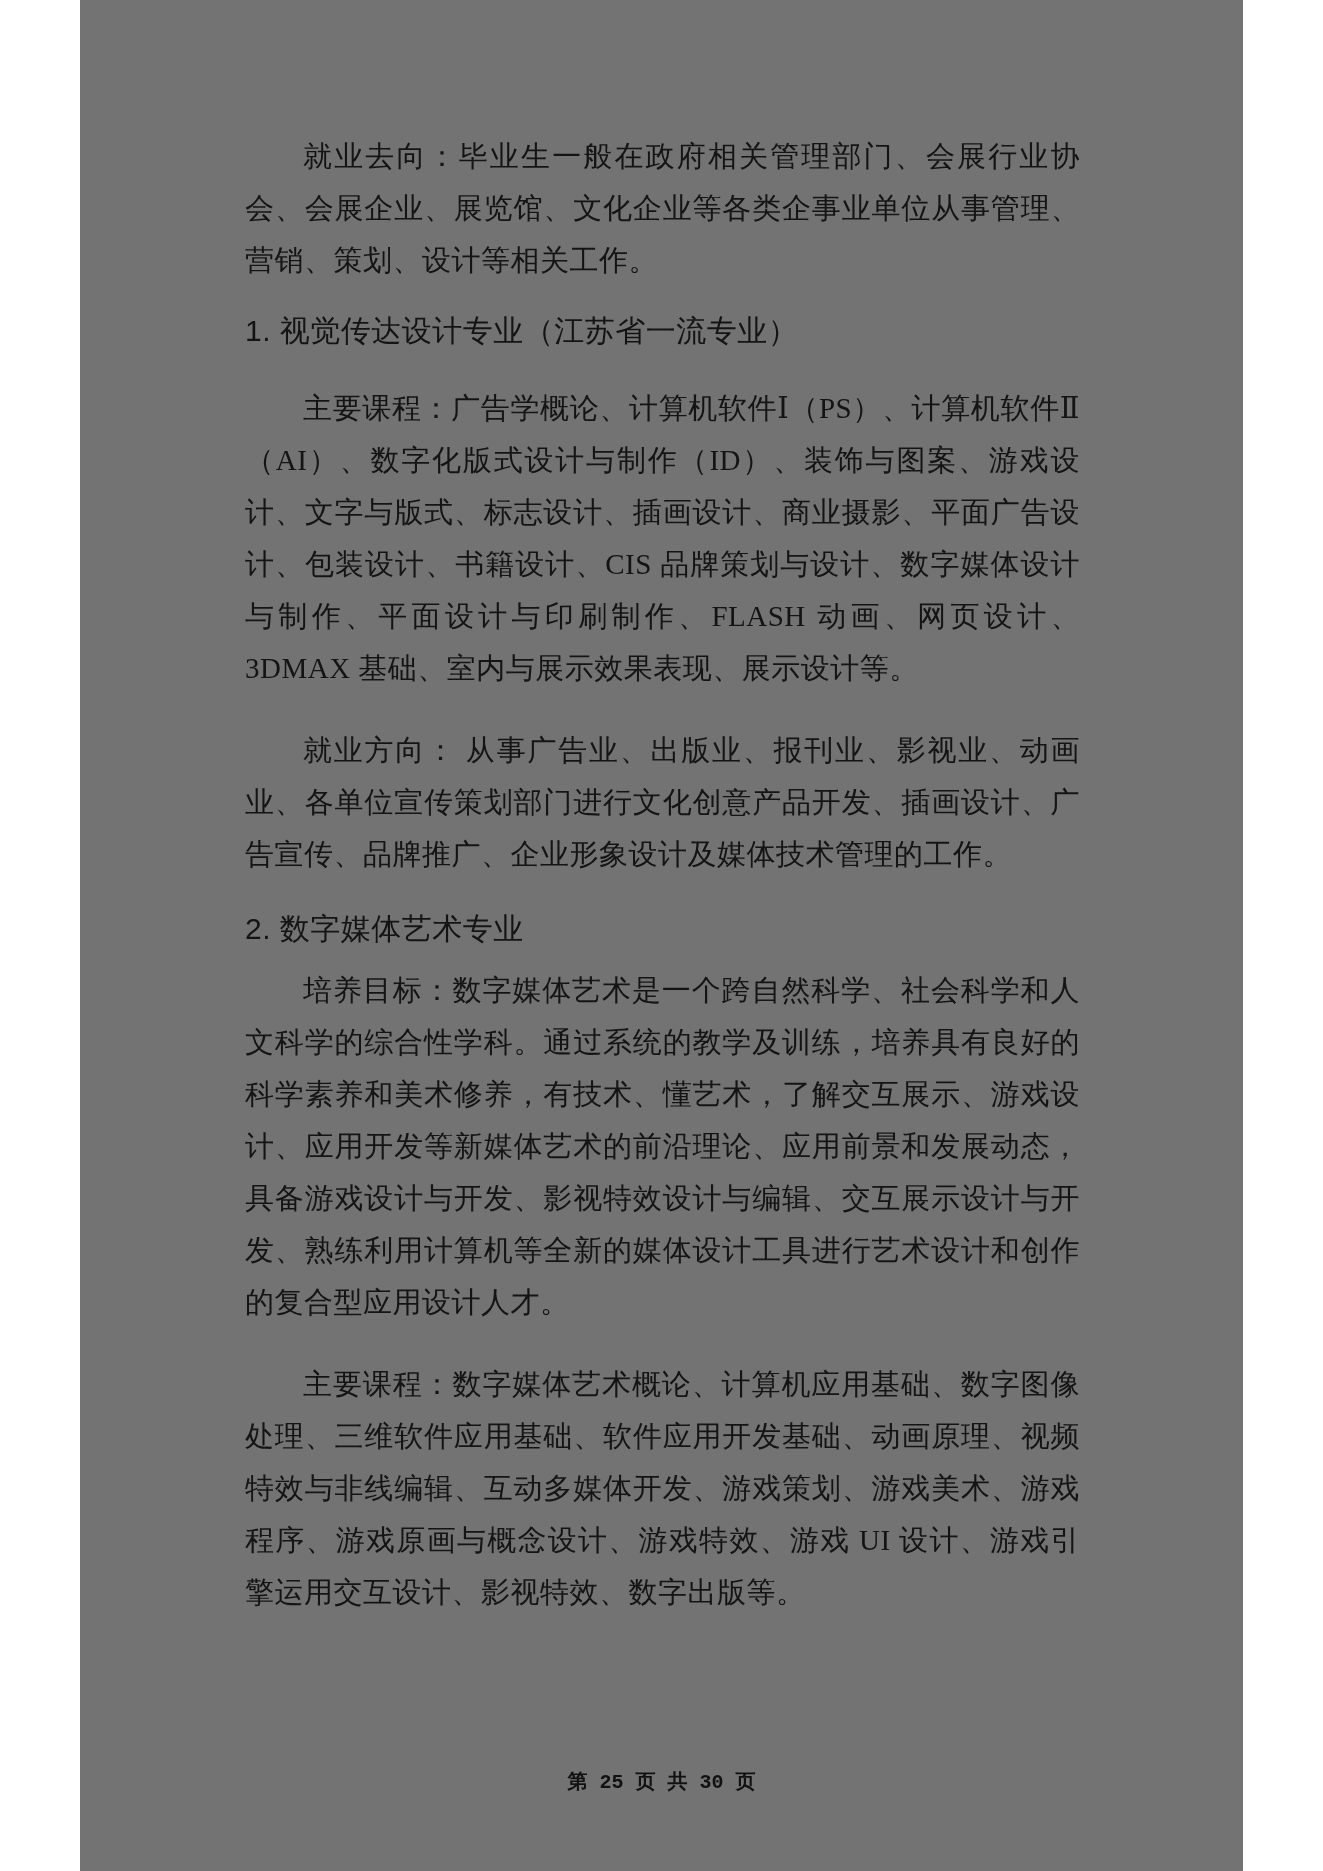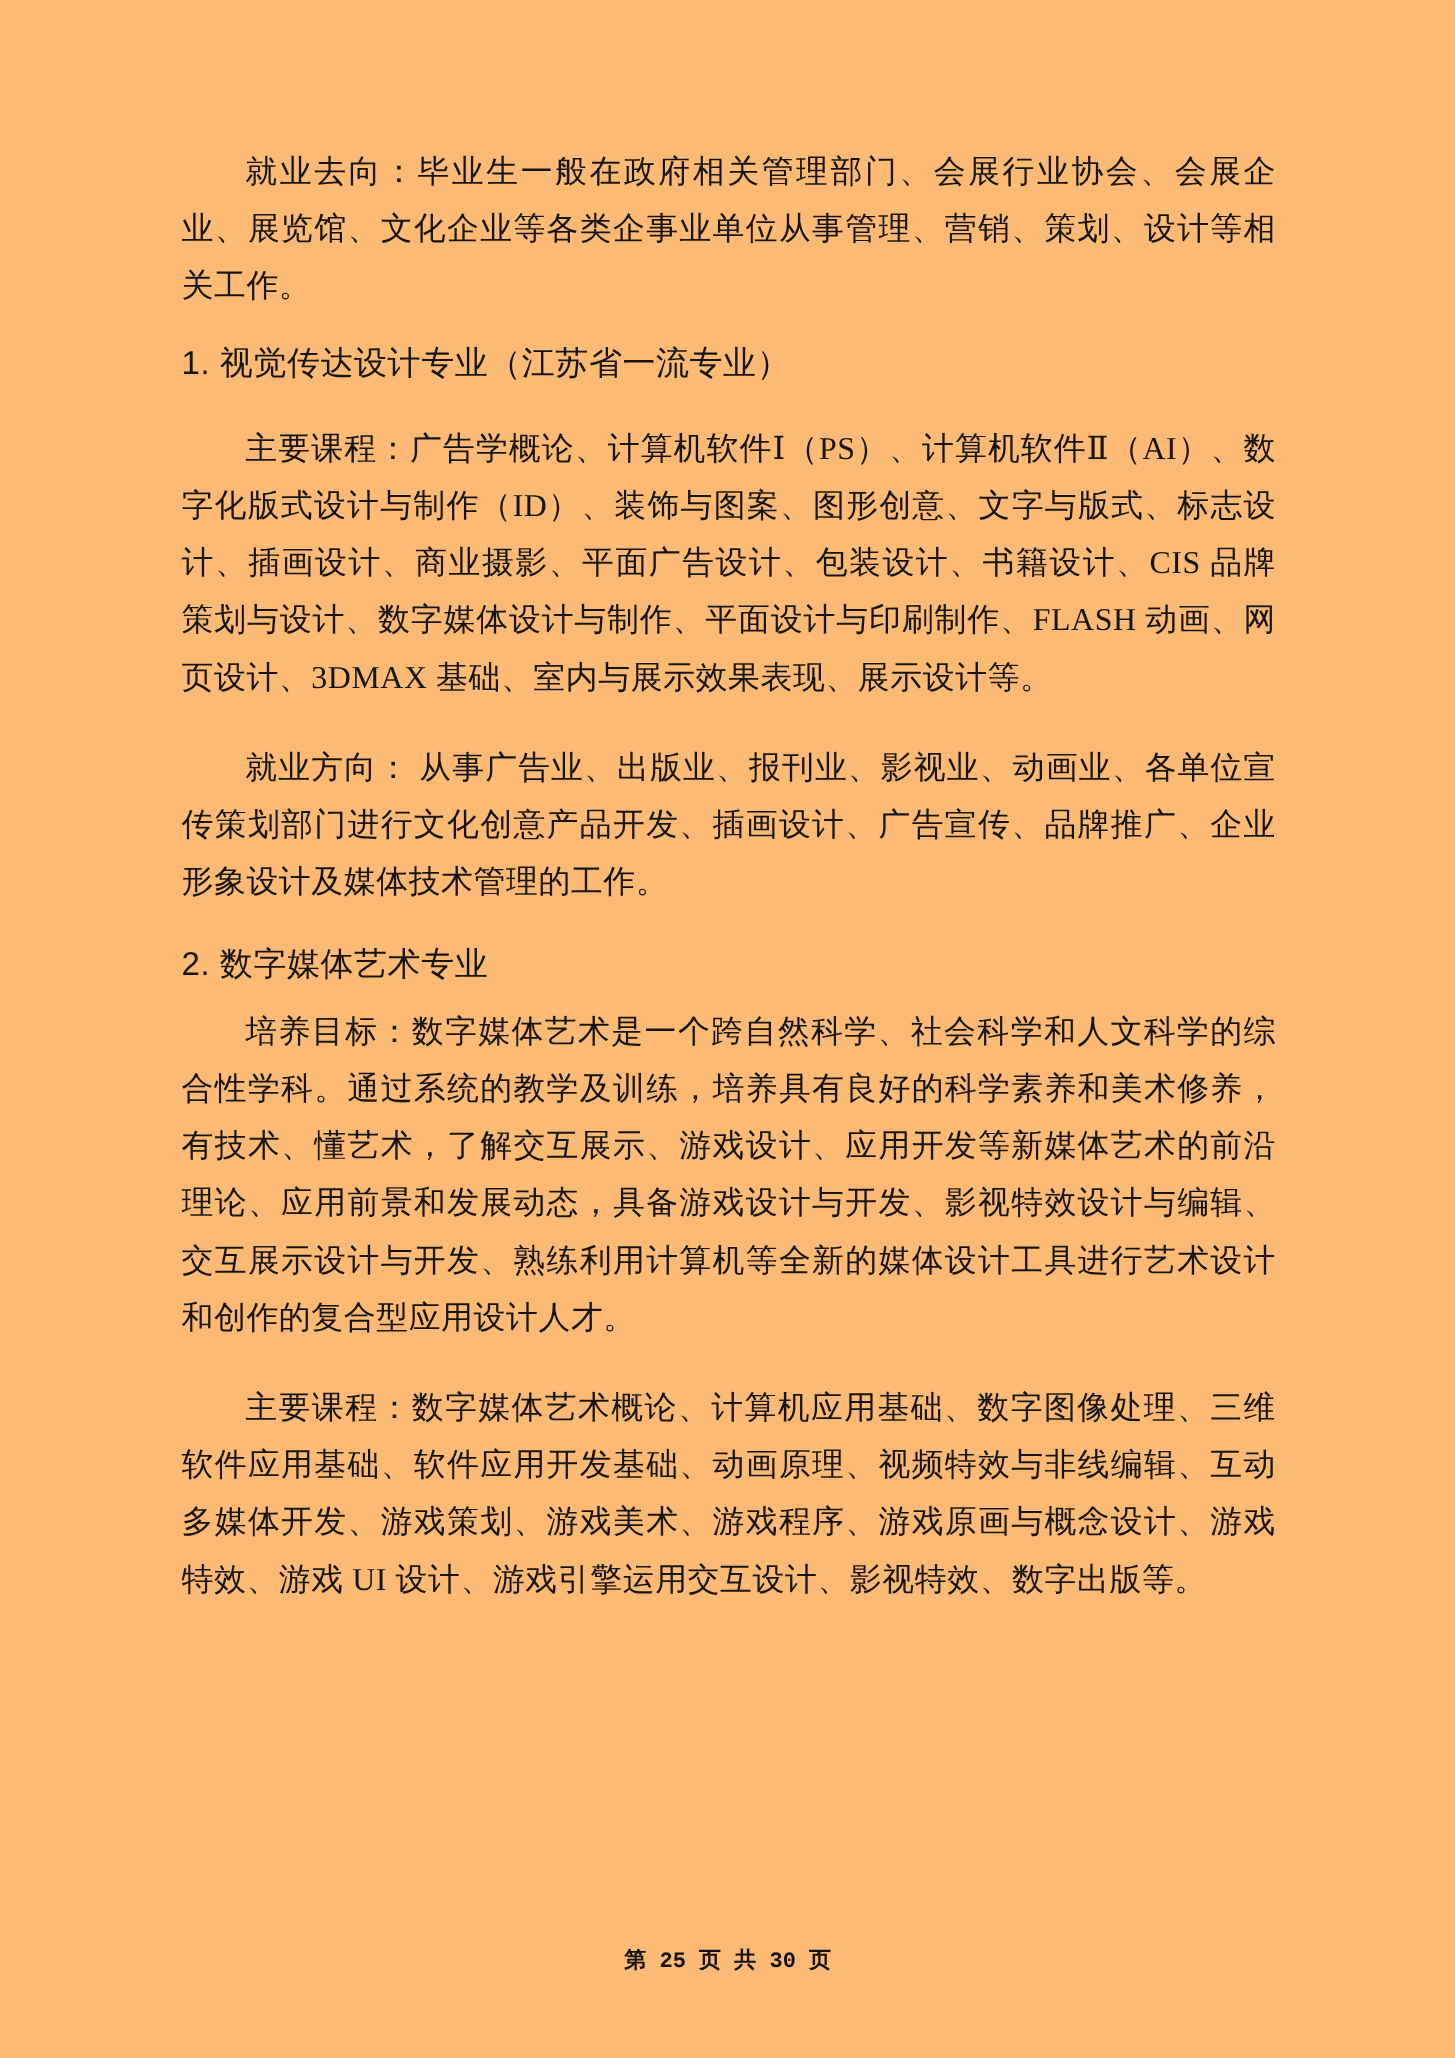--- a/index.html
+++ b/index.html
@@ -2,24 +2,24 @@
 <html lang="zh"><head>
 <meta charset="utf-8">
 <style>
   html, body {
     margin: 0;
     padding: 0;
     background: #ffffff;
   }
   .page {
     position: relative;
-    width: 1323px;
+    width: 1163px;
     height: 1871px;
     margin: 0 auto;
-    background: #fdba74;
+    background: #737373;
     box-sizing: border-box;
     padding: 130px 163px 0 165px;
     color: #141414;
     font-family: "Liberation Serif", "DejaVu Serif", serif;
   }
   .body-para {
     margin: 0;
     font-size: 29px;
     line-height: 52px;
     text-align: justify;
@@ -72,21 +72,21 @@
 <body>
 
 <div class="page">
 
   <p class="body-para">就业去向：毕业生一般在政府相关管理部门、会展行业协会、会展企业、展览馆、文化企业等各类企事业单位从事管理、营销、策划、设计等相关工作。</p>
 
 
   <h2 class="section-heading">1. 视觉传达设计专业（江苏省一流专业）</h2>
 
 
-  <p class="body-para para-gap">主要课程：广告学概论、计算机软件Ⅰ（PS）、计算机软件Ⅱ（AI）、数字化版式设计与制作（ID）、装饰与图案、图形创意、文字与版式、标志设计、插画设计、商业摄影、平面广告设计、包装设计、书籍设计、CIS 品牌策划与设计、数字媒体设计与制作、平面设计与印刷制作、FLASH 动画、网页设计、3DMAX 基础、室内与展示效果表现、展示设计等。</p>
+  <p class="body-para para-gap">主要课程：广告学概论、计算机软件Ⅰ（PS）、计算机软件Ⅱ（AI）、数字化版式设计与制作（ID）、装饰与图案、游戏设计、文字与版式、标志设计、插画设计、商业摄影、平面广告设计、包装设计、书籍设计、CIS 品牌策划与设计、数字媒体设计与制作、平面设计与印刷制作、FLASH 动画、网页设计、3DMAX 基础、室内与展示效果表现、展示设计等。</p>
 
   <p class="body-para para-gap">就业方向： 从事广告业、出版业、报刊业、影视业、动画业、各单位宣传策划部门进行文化创意产品开发、插画设计、广告宣传、品牌推广、企业形象设计及媒体技术管理的工作。</p>
 
   <h2 class="section-heading second">2. 数字媒体艺术专业</h2>
 
   <p class="body-para para-gap-xs">培养目标：数字媒体艺术是一个跨自然科学、社会科学和人文科学的综合性学科。通过系统的教学及训练，培养具有良好的科学素养和美术修养，有技术、懂艺术，了解交互展示、游戏设计、应用开发等新媒体艺术的前沿理论、应用前景和发展动态，具备游戏设计与开发、影视特效设计与编辑、交互展示设计与开发、熟练利用计算机等全新的媒体设计工具进行艺术设计和创作的复合型应用设计人才。</p>
 
   <p class="body-para para-gap">主要课程：数字媒体艺术概论、计算机应用基础、数字图像处理、三维软件应用基础、软件应用开发基础、动画原理、视频特效与非线编辑、互动多媒体开发、游戏策划、游戏美术、游戏程序、游戏原画与概念设计、游戏特效、游戏 UI 设计、游戏引擎运用交互设计、影视特效、数字出版等。</p>
 
   <div class="page-footer">第 25 页 共 30 页</div>

